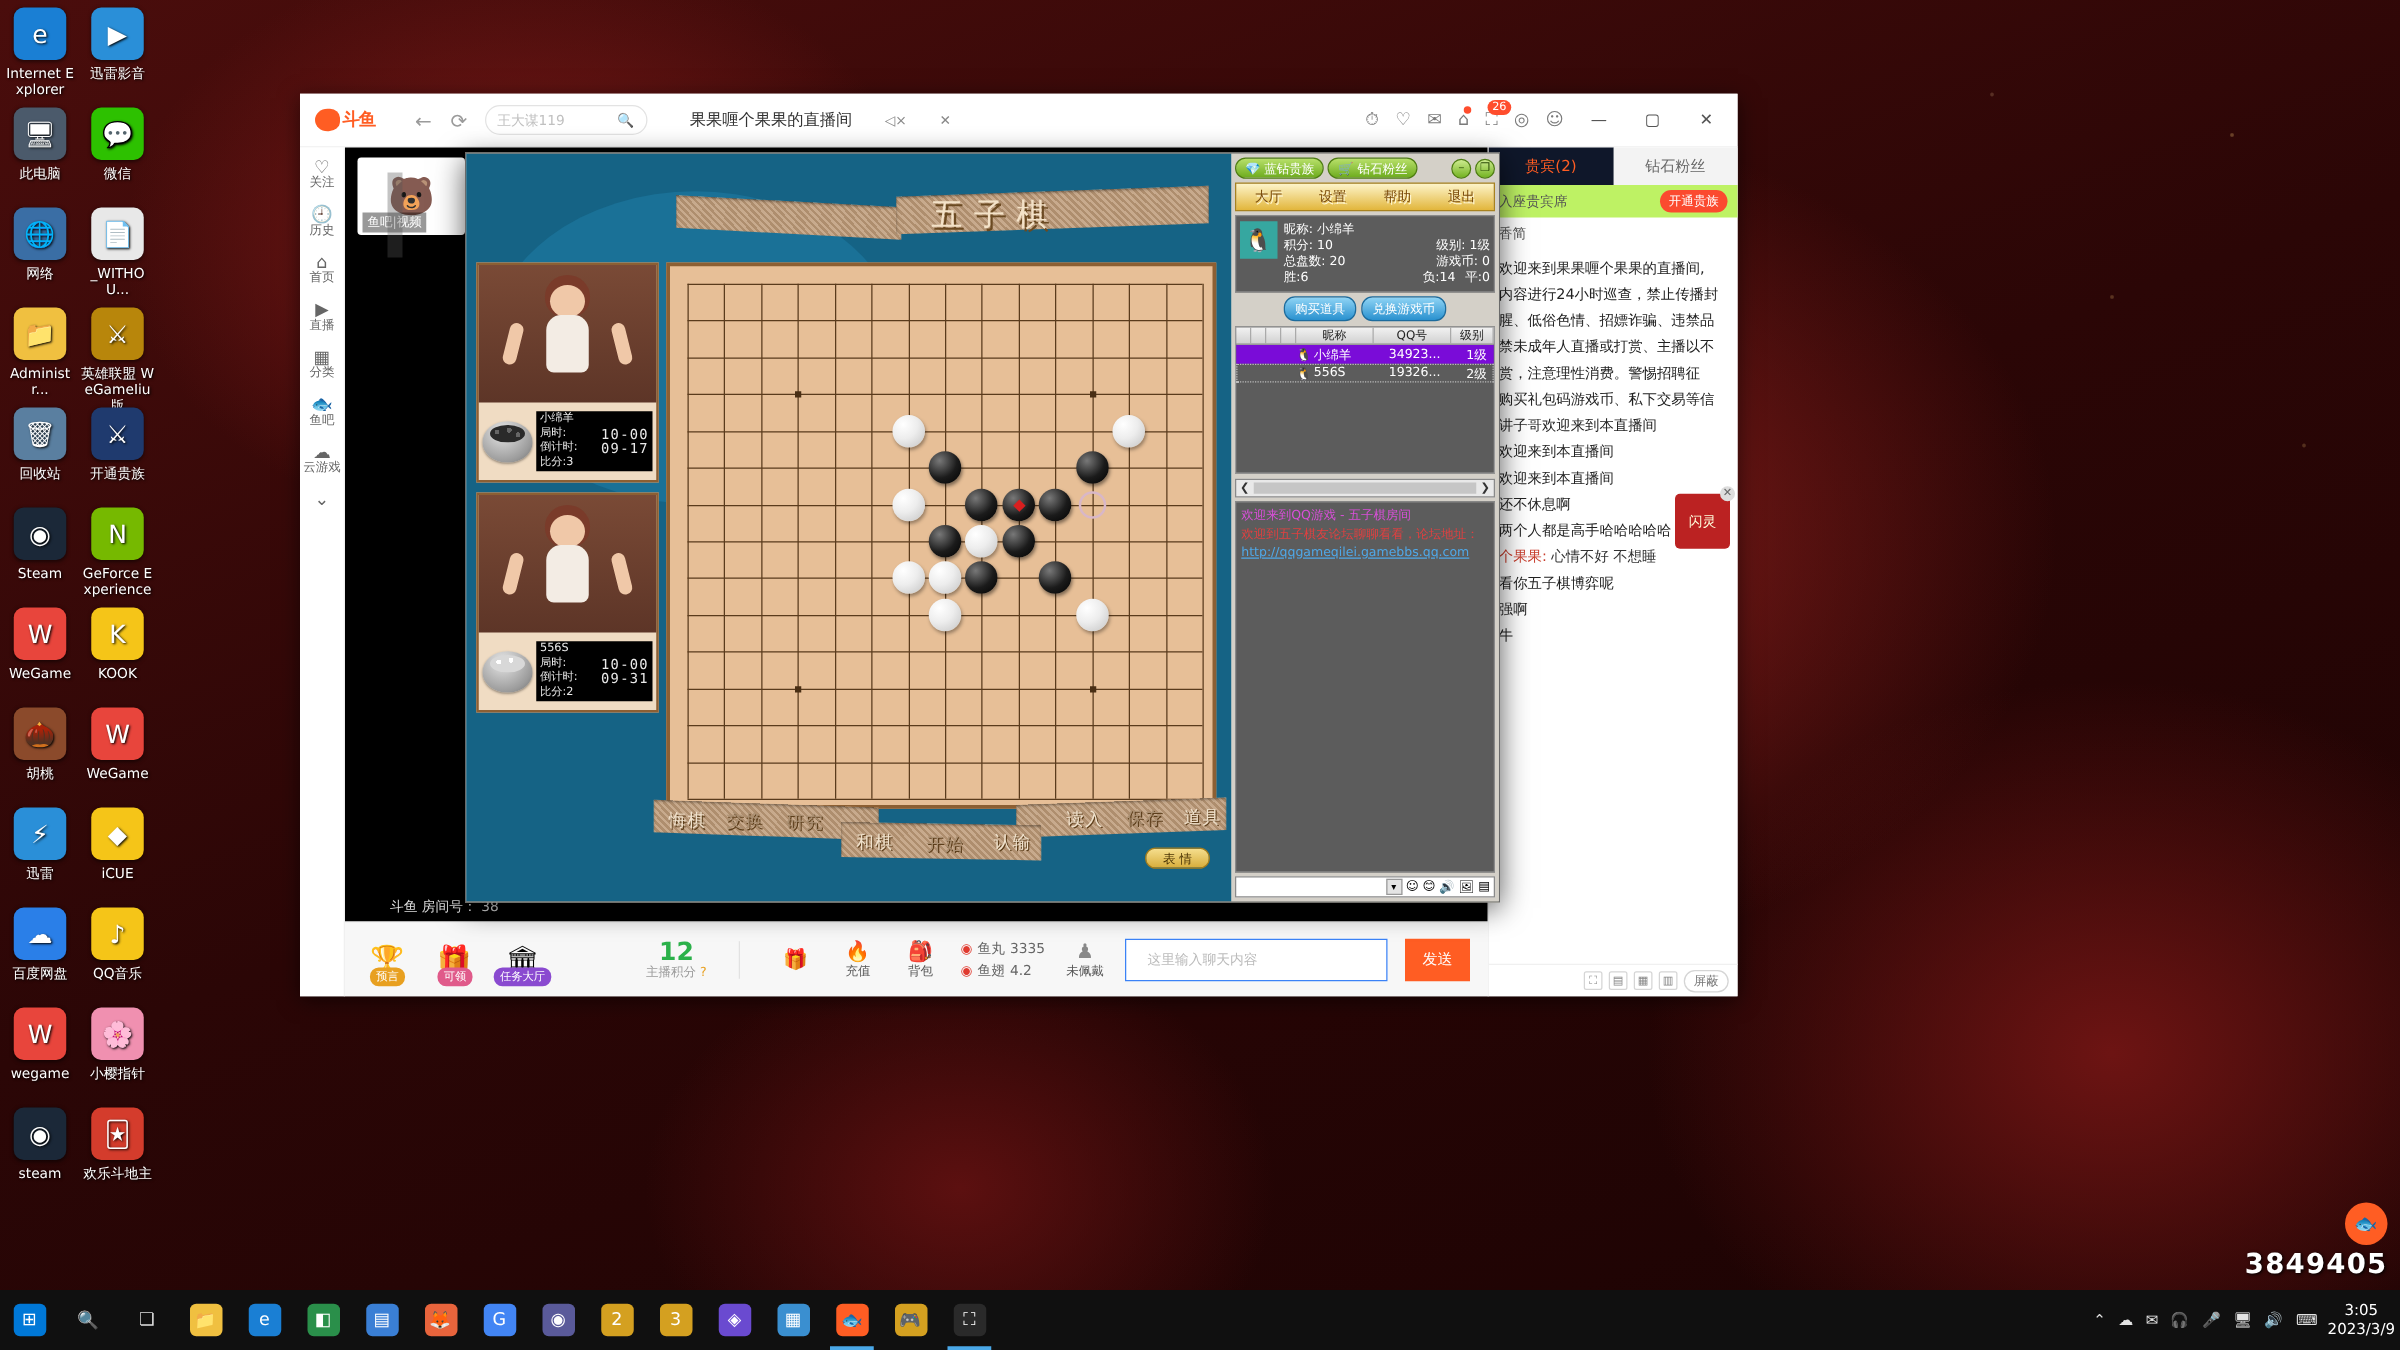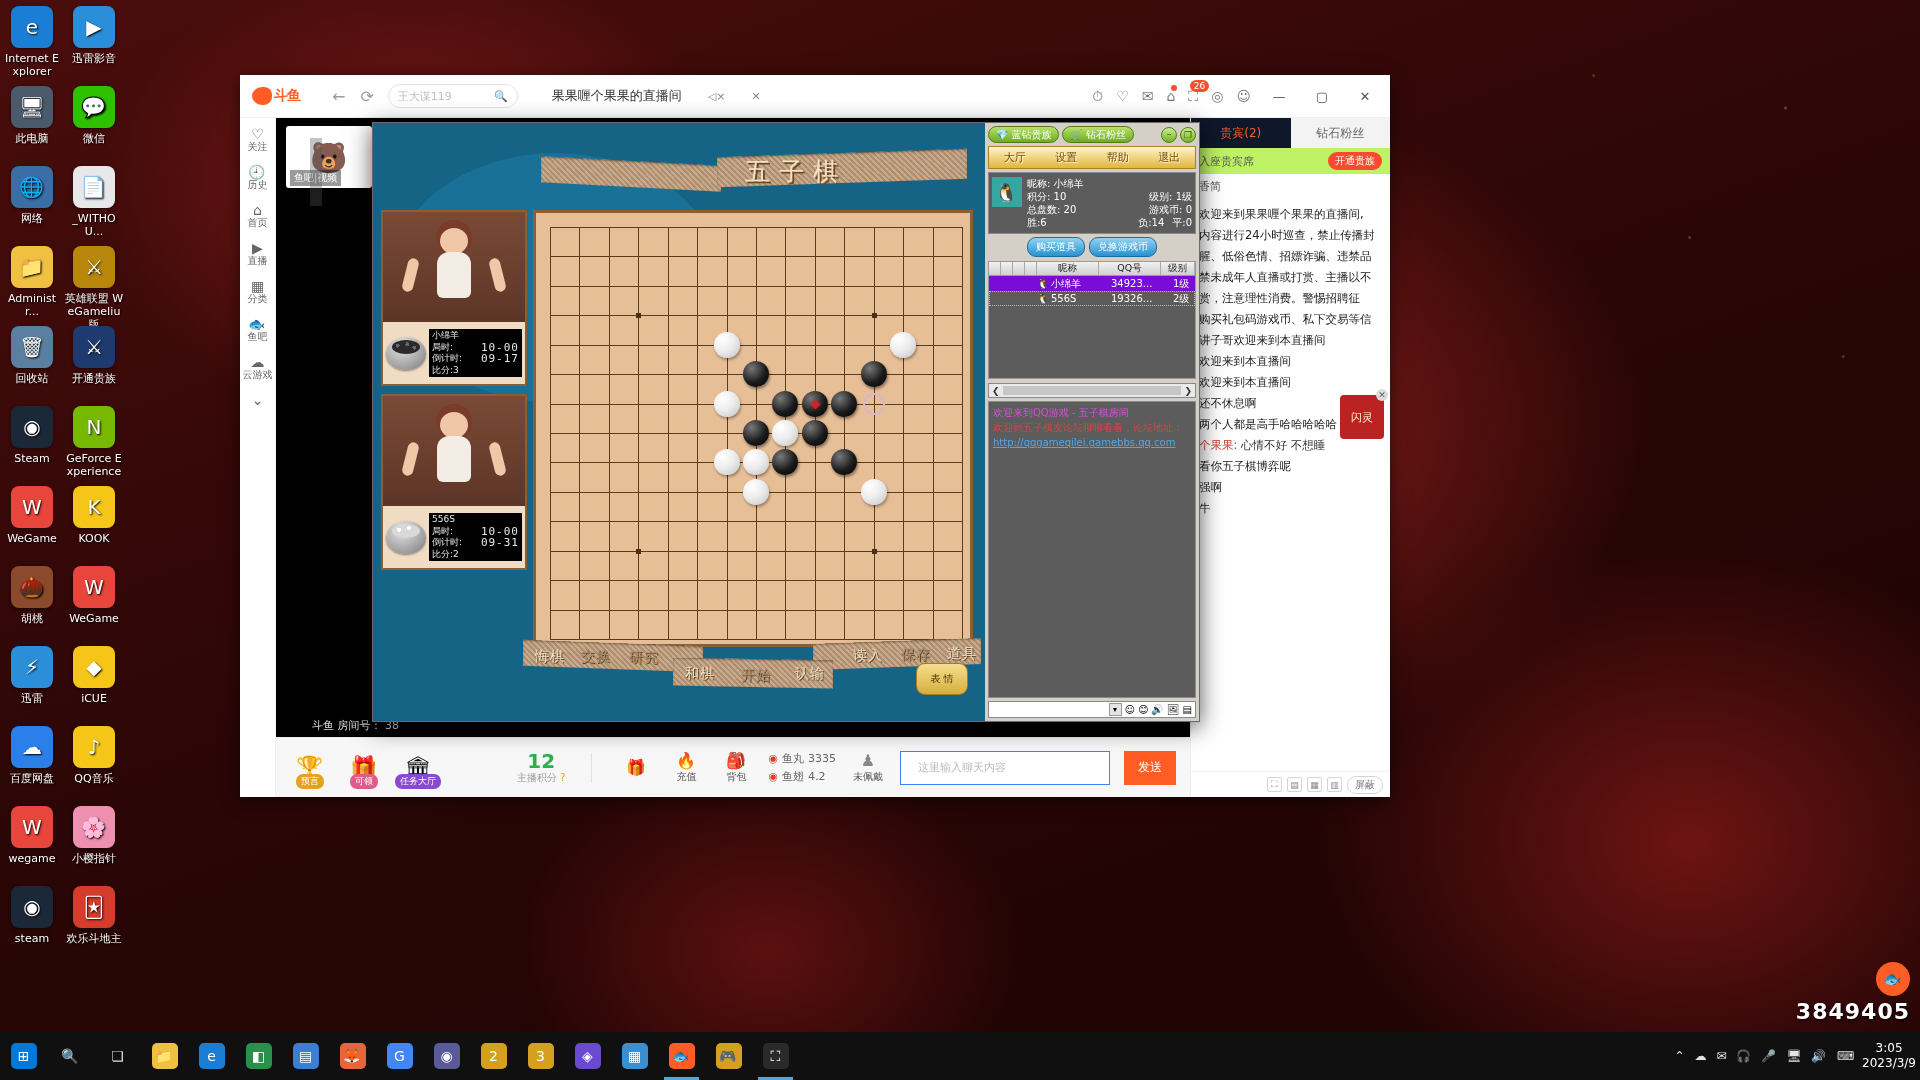--- a/index.html
+++ b/index.html
@@ -182,21 +182,21 @@
   .pl-lcd .nm { font-size:9px; }
   .pl-lcd .row { display:flex; align-items:center; white-space:nowrap; }
   .lcdnum { font-family:"DejaVu Sans Mono","Liberation Mono",monospace;
             font-size:11px; letter-spacing:1px; }
 
   
   #qq-controls { position:absolute; left:150px; bottom:22px; width:455px; height:58px; }
   .ctl { position:absolute; font-size:14px; color:#f0e2cd; text-shadow:1px 1px 0 #5d3f1c;
          letter-spacing:1px; }
   .ctl.dim { color:#a98f72; }
-  #emote-btn { position:absolute; right:10px; bottom:4px; width:52px; height:32px;
+  #emote-btn { position:absolute; right:10px; bottom:4px; width:52px; height:17px;
                background:linear-gradient(#f5de8e,#d8ae3c); border:1px solid #a47d1c;
                border-radius:9px; font-size:10px; color:#4b3405;
                display:flex; align-items:center; justify-content:center; }
 
   
   #qq-panel { flex:1; background:#d4d0c8; display:flex; flex-direction:column;
               padding:3px; min-width:0; }
   .qp-top { display:flex; gap:3px; align-items:center; flex:none; }
   .qp-gbtn { height:17px; border-radius:9px; background:linear-gradient(#b8e06a,#6eac1e);
              border:1px solid #4e7d12; color:#fff; font-size:10px; display:flex;

